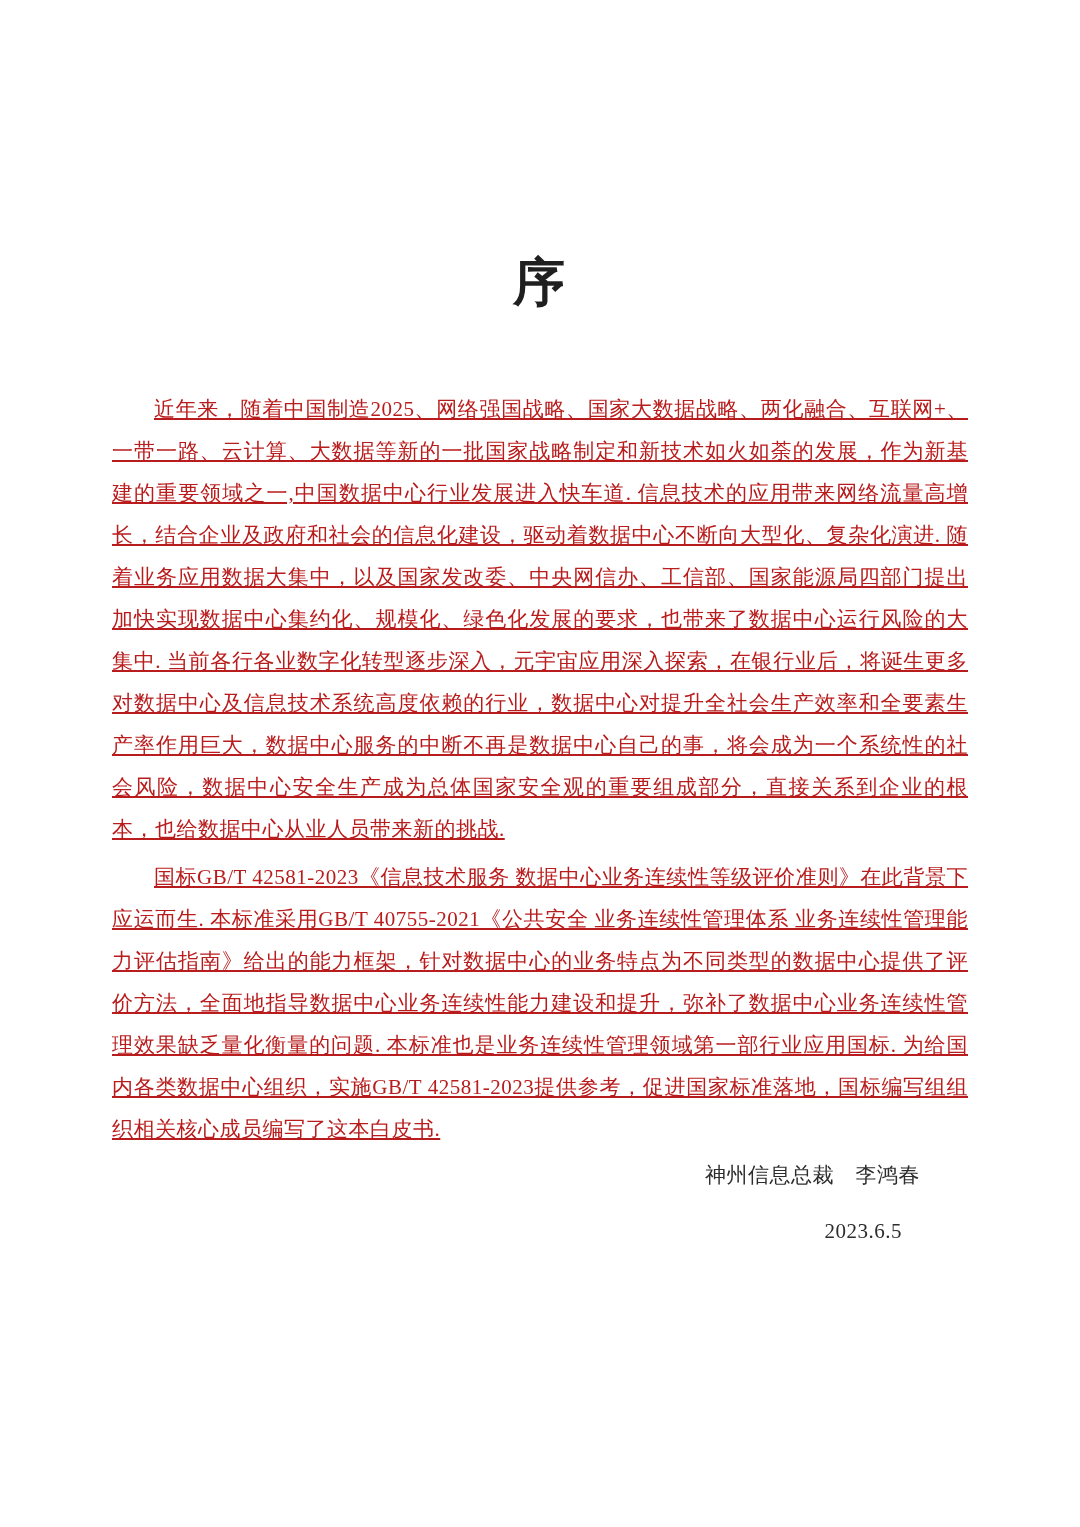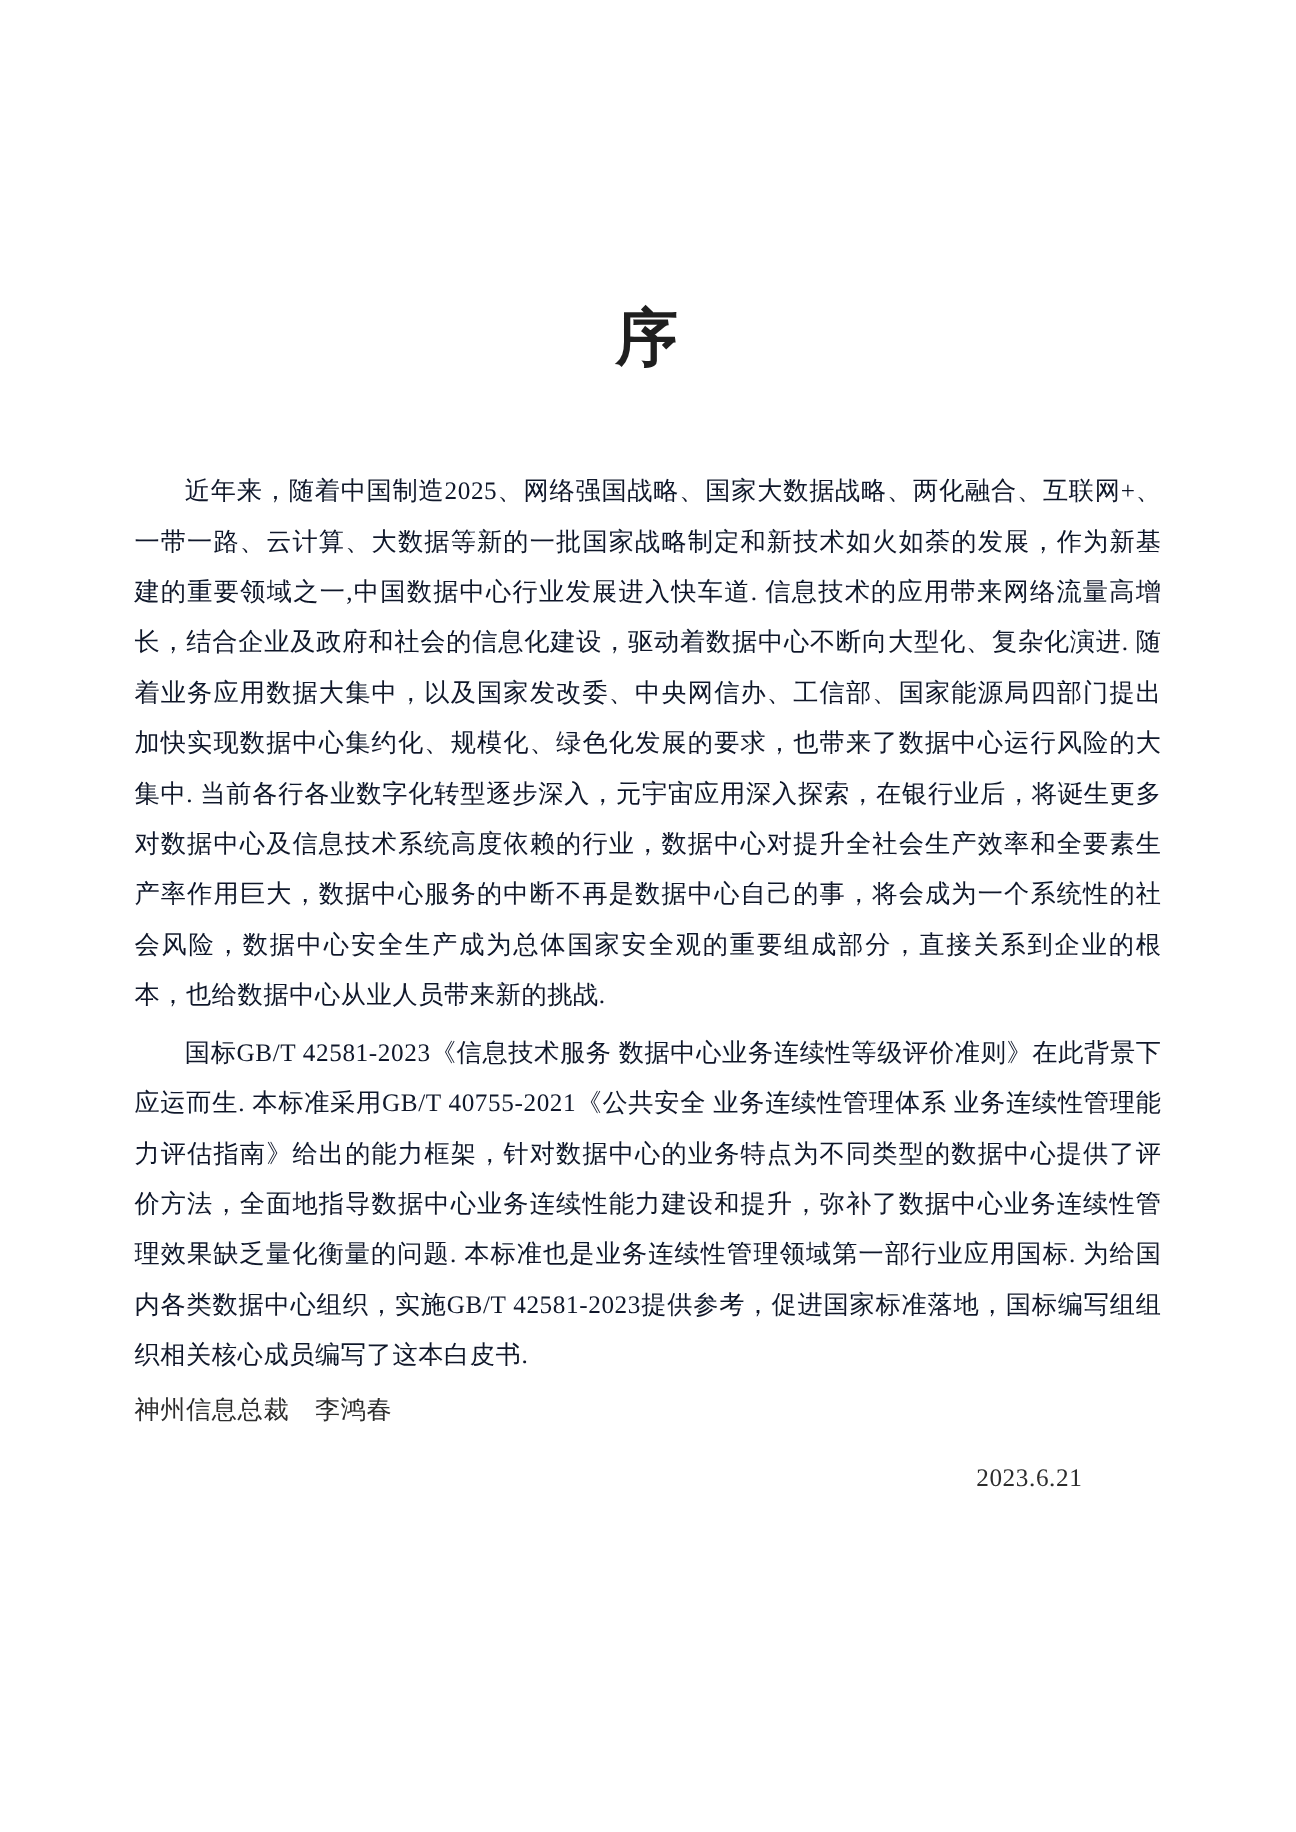--- a/index.html
+++ b/index.html
@@ -39,33 +39,35 @@
     margin-top: 74px;
   }
   .para {
     margin: 0;
     font-size: 21px;
     line-height: 42px;
     letter-spacing: 0.5px;
     text-align: justify;
     text-justify: inter-ideograph;
     text-indent: 2em;
-    color: #0f172a;
+    color: #b91c1c;
+    text-decoration: underline;
   }
   .para + .para {
     margin-top: 6px;
   }
   .sig-block {
     margin-top: 4px;
     font-size: 21px;
     line-height: 42px;
     letter-spacing: 0.5px;
     color: #2d2d2d;
   }
   .sig-name {
+    text-align: right;
     padding-right: 48px;
   }
   .sig-date {
     text-align: right;
     padding-right: 66px;
     margin-top: 14px;
   }
 </style>
 </head>
 <body>
@@ -73,15 +75,15 @@
 <div class="page">
   <h1 class="doc-title">序</h1>
 
   <div class="body-text">
     <p class="para">近年来，随着中国制造2025、网络强国战略、国家大数据战略、两化融合、互联网+、一带一路、云计算、大数据等新的一批国家战略制定和新技术如火如荼的发展，作为新基建的重要领域之一,中国数据中心行业发展进入快车道. 信息技术的应用带来网络流量高增长，结合企业及政府和社会的信息化建设，驱动着数据中心不断向大型化、复杂化演进. 随着业务应用数据大集中，以及国家发改委、中央网信办、工信部、国家能源局四部门提出加快实现数据中心集约化、规模化、绿色化发展的要求，也带来了数据中心运行风险的大集中. 当前各行各业数字化转型逐步深入，元宇宙应用深入探索，在银行业后，将诞生更多对数据中心及信息技术系统高度依赖的行业，数据中心对提升全社会生产效率和全要素生产率作用巨大，数据中心服务的中断不再是数据中心自己的事，将会成为一个系统性的社会风险，数据中心安全生产成为总体国家安全观的重要组成部分，直接关系到企业的根本，也给数据中心从业人员带来新的挑战.</p>
     <p class="para">国标GB/T 42581-2023《信息技术服务 数据中心业务连续性等级评价准则》在此背景下应运而生. 本标准采用GB/T 40755-2021《公共安全 业务连续性管理体系 业务连续性管理能力评估指南》给出的能力框架，针对数据中心的业务特点为不同类型的数据中心提供了评价方法，全面地指导数据中心业务连续性能力建设和提升，弥补了数据中心业务连续性管理效果缺乏量化衡量的问题. 本标准也是业务连续性管理领域第一部行业应用国标. 为给国内各类数据中心组织，实施GB/T 42581-2023提供参考，促进国家标准落地，国标编写组组织相关核心成员编写了这本白皮书.</p>
   </div>
 
   <div class="sig-block">
     <div class="sig-name">神州信息总裁　李鸿春</div>
-    <div class="sig-date">2023.6.21</div>
+    <div class="sig-date">2023.6.5</div>
   </div>
 </div>
 
 </body></html>

